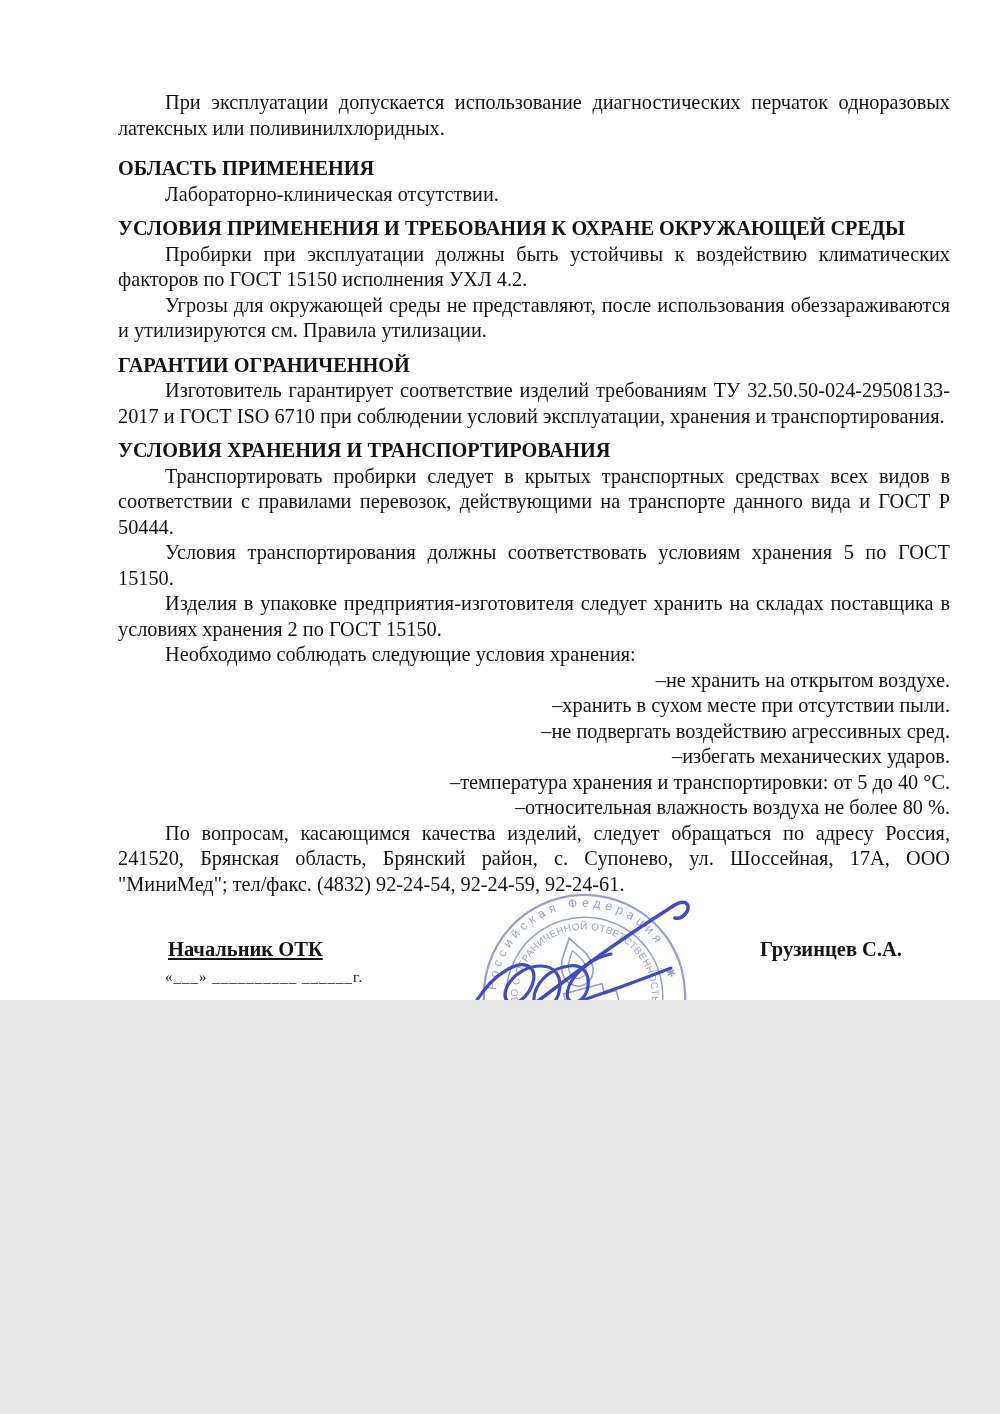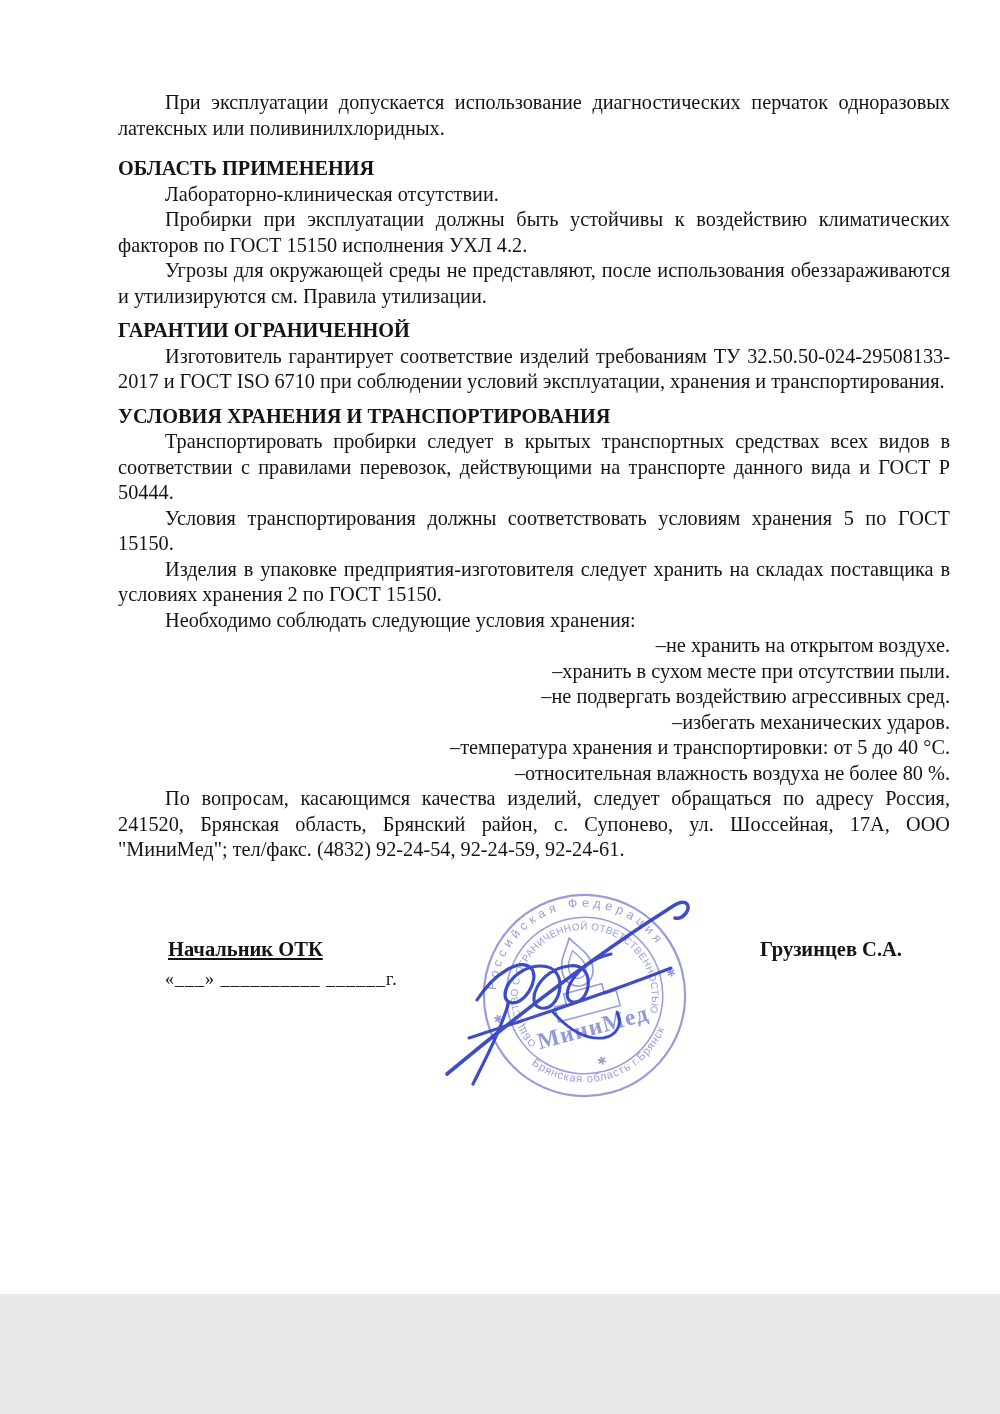--- a/index.html
+++ b/index.html
@@ -1,18 +1,18 @@
 <!DOCTYPE html>
 <html><head>
 <meta charset="utf-8">
 <style>
   html,body{margin:0;padding:0;background:#e8e8e8;}
   .page{
     position:relative;
-    width:1000px;height:1294px;
+    width:1000px;height:1000px;
     margin:0 auto;
     background:#ffffff;
     font-family:"Liberation Serif", serif;
     color:#141414;
     overflow:hidden;
   }
   .content{
     position:absolute;
     left:118px;top:90px;width:832px;
     font-size:20.3px;line-height:25.5px;
@@ -26,21 +26,21 @@
   }
   .hd.first{margin-top:15px;}
   .sig-role,.sig-name{
     position:absolute;top:938px;
     font-size:20.5px;font-weight:bold;white-space:nowrap;
   }
   .sig-role{left:168px;text-decoration:underline;}
   .sig-name{left:760px;}
   .sig-date{
     position:absolute;left:165px;top:969px;
-    font-size:18px;letter-spacing:1px;white-space:nowrap;
+    font-size:15px;letter-spacing:1px;white-space:nowrap;
   }
   .stamp{
     position:absolute;left:477px;top:888px;
     width:215px;height:215px;opacity:.82;
   }
   .autograph{
     position:absolute;left:425px;top:862px;
     width:300px;height:250px;opacity:.92;
   }
 </style>
@@ -48,20 +48,21 @@
 <body>
 
 <div class="page">
 
   <div class="content">
     <p>При эксплуатации допускается использование диагностических перчаток одноразовых латексных или поливинилхлоридных.</p>
 
     <div class="hd first">ОБЛАСТЬ ПРИМЕНЕНИЯ</div>
     <p>Лабораторно-клиническая отсутствии.</p>
 
+    <div class="hd">УСЛОВИЯ ПРИМЕНЕНИЯ И ТРЕБОВАНИЯ К ОХРАНЕ ОКРУЖАЮЩЕЙ СРЕДЫ</div>
     <p>Пробирки при эксплуатации должны быть устойчивы к воздействию климатических факторов по ГОСТ 15150 исполнения УХЛ 4.2.</p>
     <p>Угрозы для окружающей среды не представляют, после использования обеззараживаются и утилизируются см. Правила утилизации.</p>
 
     <div class="hd">ГАРАНТИИ ОГРАНИЧЕННОЙ</div>
     <p>Изготовитель гарантирует соответствие изделий требованиям ТУ 32.50.50-024-29508133-2017 и ГОСТ ISO 6710 при соблюдении условий эксплуатации, хранения и транспортирования.</p>
 
     <div class="hd">УСЛОВИЯ ХРАНЕНИЯ И ТРАНСПОРТИРОВАНИЯ</div>
     <p>Транспортировать пробирки следует в крытых транспортных средствах всех видов в соответствии с правилами перевозок, действующими на транспорте данного вида и ГОСТ Р 50444.</p>
     <p>Условия транспортирования должны соответствовать условиям хранения 5 по ГОСТ 15150.</p>
     <p>Изделия в упаковке предприятия-изготовителя следует хранить на складах поставщика в условиях хранения 2 по ГОСТ 15150.</p>

